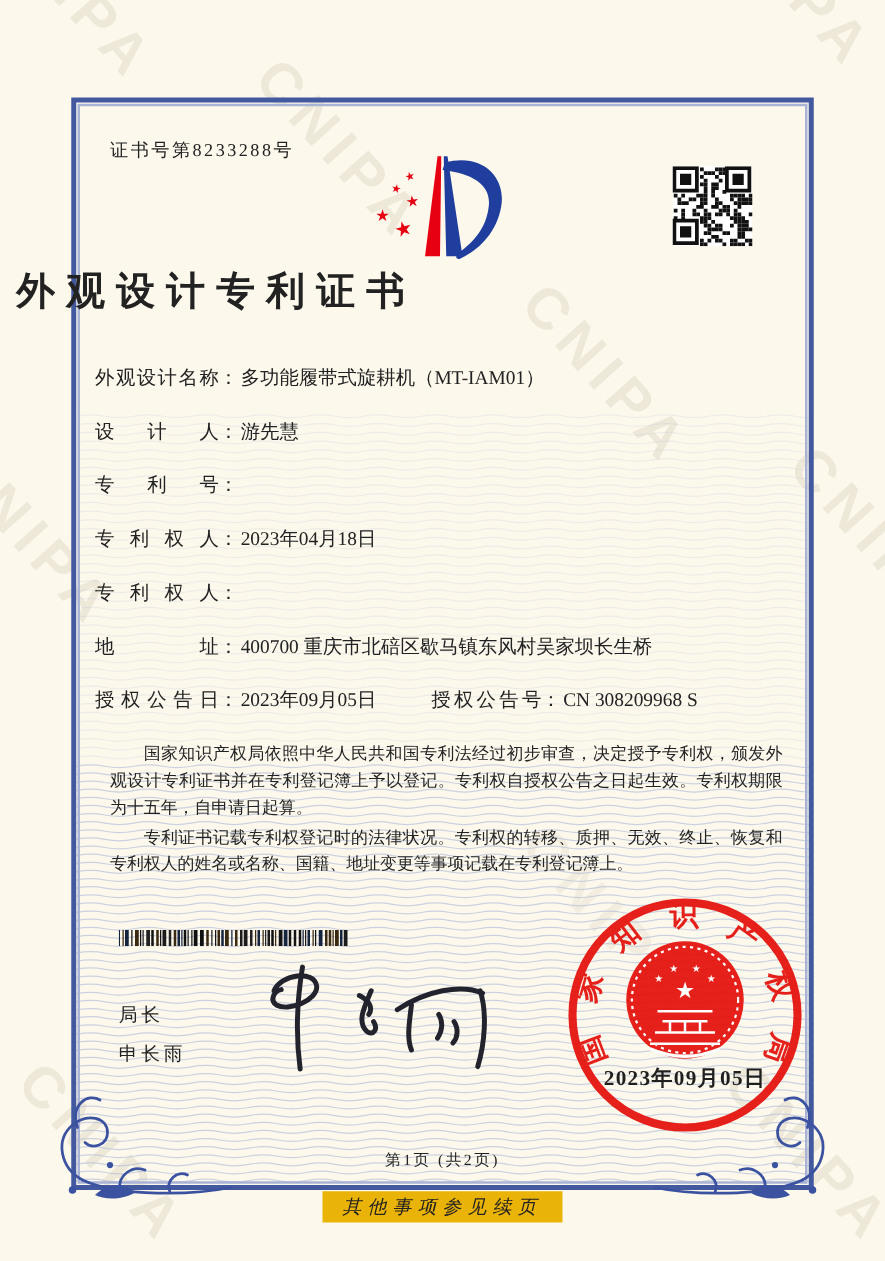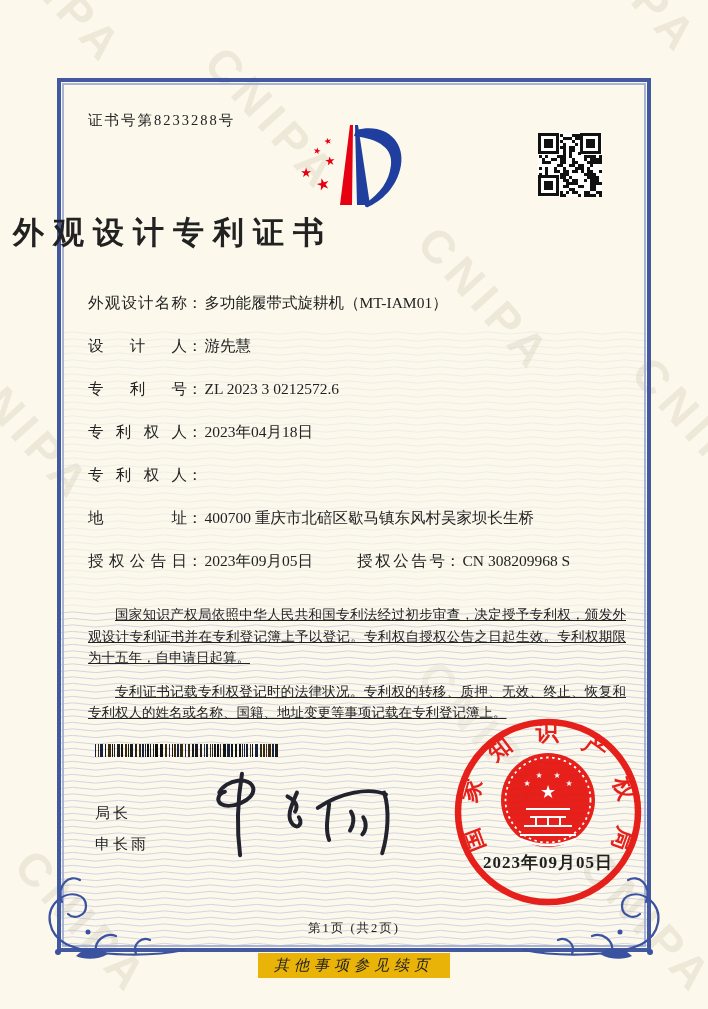--- a/index.html
+++ b/index.html
@@ -11,29 +11,29 @@
   .wm.light{color:rgba(148,132,96,.09);}
   .frame{position:absolute;left:57px;top:78px;width:586px;height:866px;
          border:4px solid #43599f;z-index:2;}
   .frame::before{content:"";position:absolute;inset:1px;border:2px solid #a9b3d6;}
   .waves{position:absolute;z-index:2;pointer-events:none;}
   .cert-no{position:absolute;left:88px;top:111px;font-size:14.5px;letter-spacing:2px;z-index:3;}
   .logo{position:absolute;left:288px;top:110px;width:132px;height:104px;z-index:3;}
   .qr{position:absolute;left:538px;top:133px;width:64px;height:64px;z-index:3;}
   .title{position:absolute;left:0;top:212px;width:708px;
          font-size:31px;font-weight:bold;letter-spacing:9px;z-index:3;padding-left:13px;}
-  .fields{position:absolute;left:88px;top:291px;width:548px;z-index:3;font-size:15.5px;}
+  .fields{position:absolute;left:76px;top:291px;width:548px;z-index:3;font-size:15.5px;}
   .frow{height:23px;line-height:23px;margin-bottom:20px;white-space:nowrap;display:flex;}
   .flabel{display:inline-block;width:99px;text-align:justify;text-align-last:justify;}
   .flabel.short{width:88px;}
   .fvalue{margin-left:2px;}
   .fpair2{margin-left:44px;display:flex;align-items:flex-end;}
   .paras{position:absolute;left:88px;top:592px;width:538px;z-index:3;
          font-size:13.5px;line-height:21.5px;text-align:justify;}
-  .paras p{margin:12px 0 2px 0;text-indent:2em;text-decoration:underline;}
+  .paras p{margin:0 0 2px 0;text-indent:2em;}
   .barcode{position:absolute;left:95px;top:744px;z-index:3;}
   .director{position:absolute;left:95px;top:797px;z-index:3;
             font-family:"Liberation Sans","DejaVu Sans",sans-serif;
             font-size:15px;letter-spacing:3px;line-height:31px;}
   .signature{position:absolute;left:196px;top:768px;z-index:3;}
   .seal{position:absolute;left:448px;top:712px;z-index:4;opacity:.95;}
   .page-num{position:absolute;left:0;top:920px;width:708px;text-align:center;
             font-size:12.5px;letter-spacing:2px;z-index:3;}
   .ornament{position:absolute;z-index:5;pointer-events:none;}
   .orn-l{left:36px;top:872px;}
@@ -332,21 +332,20 @@
         <span class="fvalue">多功能履带式旋耕机（MT-IAM01）</span>
     </div>
     <div class="frow">
       <span class="flabel">设计人</span>
         <span>：</span>
         <span class="fvalue">游先慧</span>
     </div>
     <div class="frow">
       <span class="flabel">专利号</span>
         <span>：</span>
-        <span class="fvalue">ZL 2023 3 0212572.6</span>
     </div>
     <div class="frow">
       <span class="flabel">专利权人</span>
         <span>：</span>
         <span class="fvalue">2023年04月18日</span>
     </div>
     <div class="frow">
       <span class="flabel">专利权人</span>
         <span>：</span>
     </div>

